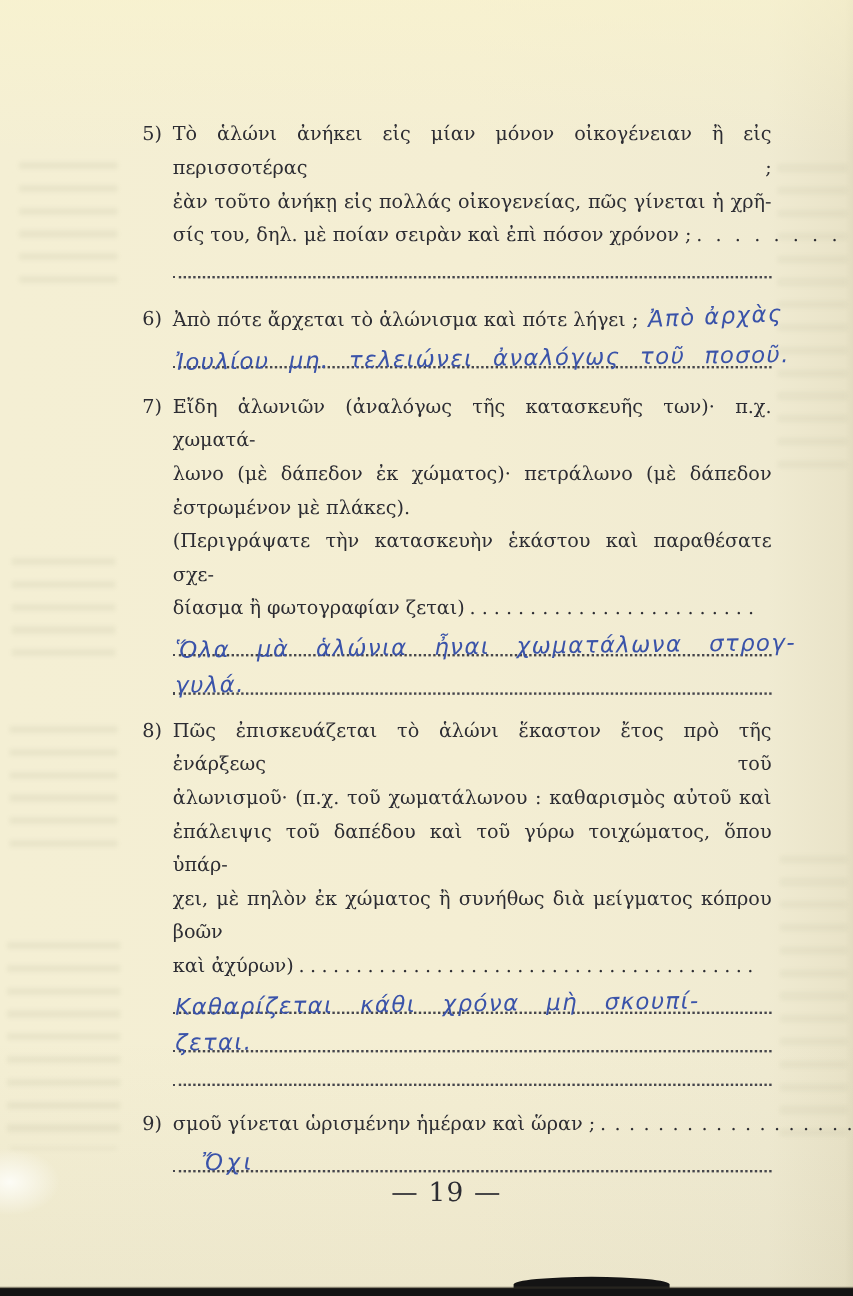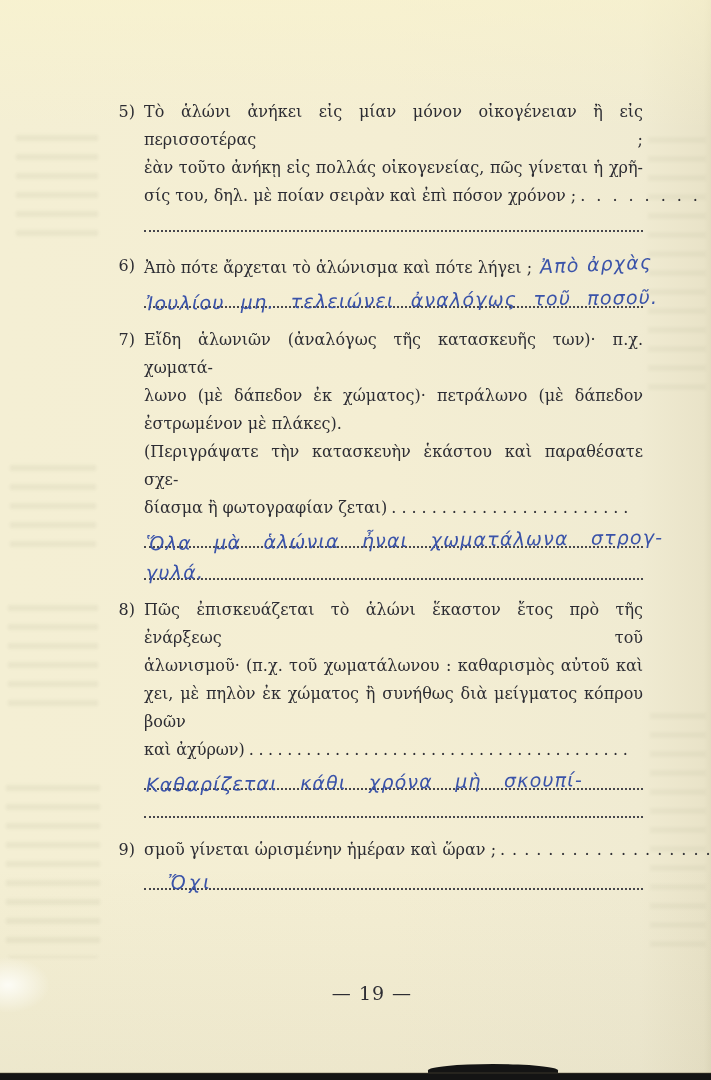--- a/index.html
+++ b/index.html
@@ -47,21 +47,21 @@
     font-size:19px;letter-spacing:1.2px;white-space:nowrap;}
   .answer-line .hand{position:absolute;left:2px;bottom:3px;transform:rotate(-.7deg);}
   .hand.ws-wide{word-spacing:15px;}
   .hand.ws-mid{word-spacing:9px;}
   .hand.inline{display:inline-block;margin-left:8px;transform:rotate(-2.5deg) translateY(-2px);}
   .hand.oxi{left:24px;letter-spacing:3px;font-style:italic;}
 
   .spacer14{height:14px;}.spacer12{height:12px;}.spacer10{height:10px;}
 
   .footer{position:absolute;left:0;width:542px;top:884px;text-align:center;
-    font-size:19px;letter-spacing:1px;color:#2d2d33;}
+    font-size:22px;letter-spacing:1px;color:#2d2d33;}
 
   .scan-edge{position:absolute;left:0;right:0;bottom:0;height:7px;background:#141414;}
   .scan-edge::before{content:"";position:absolute;left:428px;bottom:3px;width:130px;height:13px;
     background:#141414;border-radius:50% 50% 0 0;}
   .scan-edge::after{content:"";position:absolute;left:0;right:0;bottom:6px;height:2px;
     background:rgba(90,85,60,.25);}
 </style>
 </head>
 <body>
 
@@ -125,25 +125,30 @@
     </div>
   </section>
   <div class="spacer10"></div>
 
   <section class="q">
     <div class="qrow">
       <div class="qnum">8)</div>
       <div class="qtext">
         <p class="pline jl"><span>Πῶς ἐπισκευάζεται τὸ ἁλώνι ἕκαστον ἔτος πρὸ τῆς ἐνάρξεως τοῦ</span></p>
         <p class="pline jl"><span>ἁλωνισμοῦ· (π.χ. τοῦ χωματάλωνου : καθαρισμὸς αὐτοῦ καὶ</span></p>
+        <p class="pline jl"><span>ἐπάλειψις τοῦ δαπέδου καὶ τοῦ γύρω τοιχώματος, ὅπου ὑπάρ-</span></p>
         <p class="pline jl"><span>χει, μὲ πηλὸν ἐκ χώματος ἢ συνήθως διὰ μείγματος κόπρου βοῶν</span></p>
         <p class="pline"><span>καὶ ἀχύρων)</span><span class="leader ls4">........................................</span></p>
         <div class="answer-line">
           <div class="rule"></div>
           <span class="hand ws-wide">Καθαρίζεται κάθι χρόνα μὴ σκουπί-</span>
+        </div>
+        <div class="answer-line">
+          <div class="rule"></div>
+          <span class="hand">ζεται.</span>
         </div>
         <div class="empty-line">
             <div class="rule"></div>
           </div>
       </div>
     </div>
   </section>
   <div class="spacer12"></div>
 
   <section class="q">

